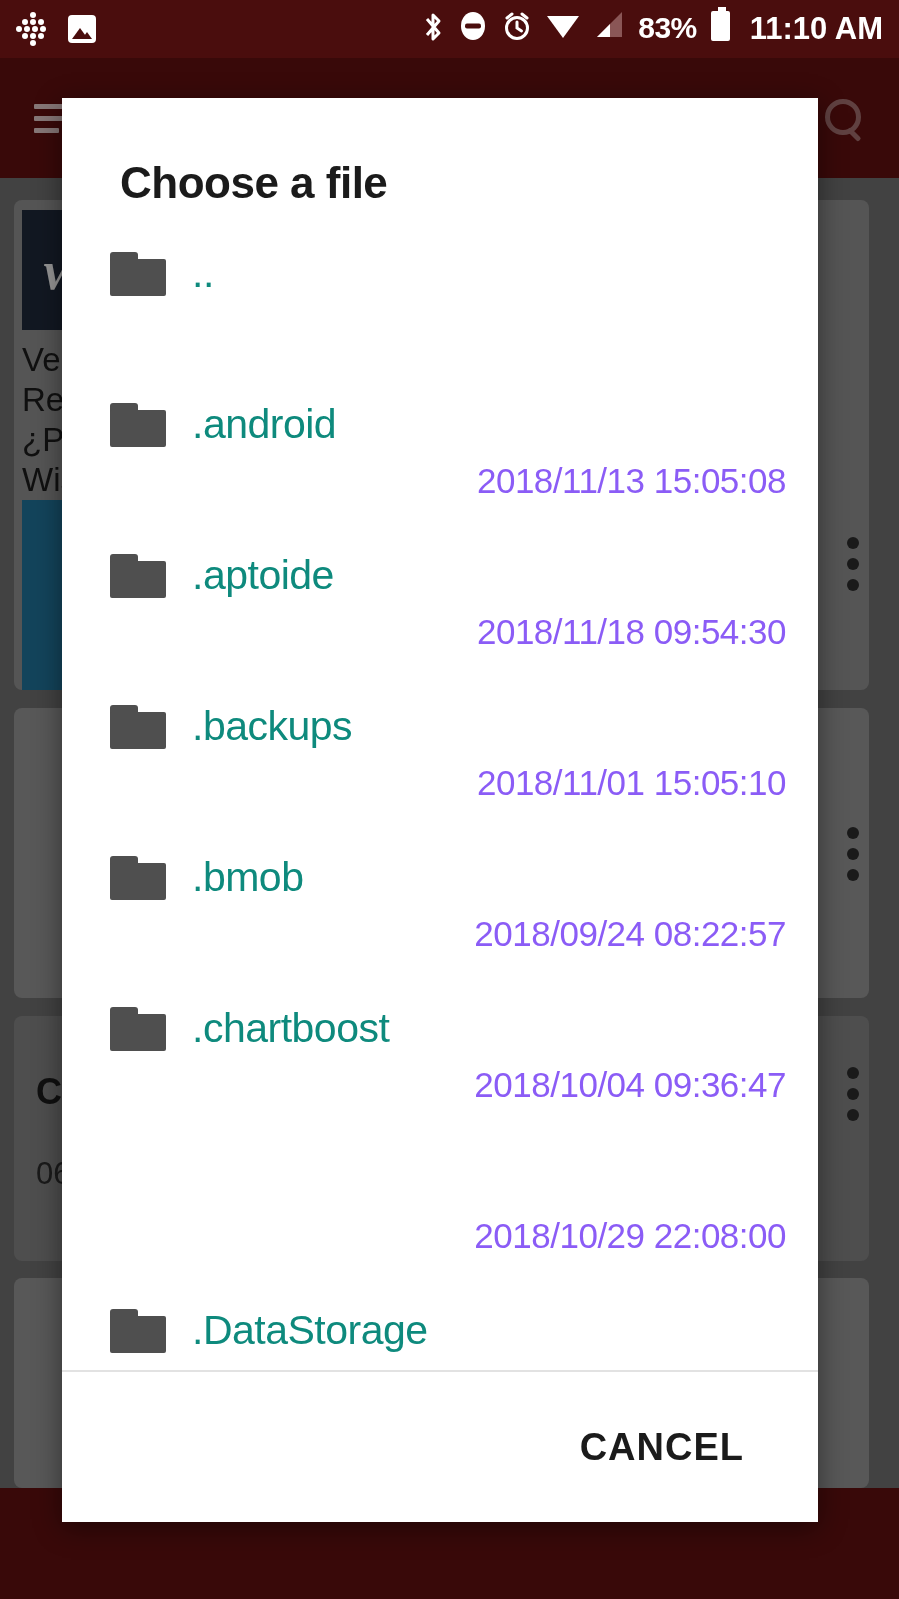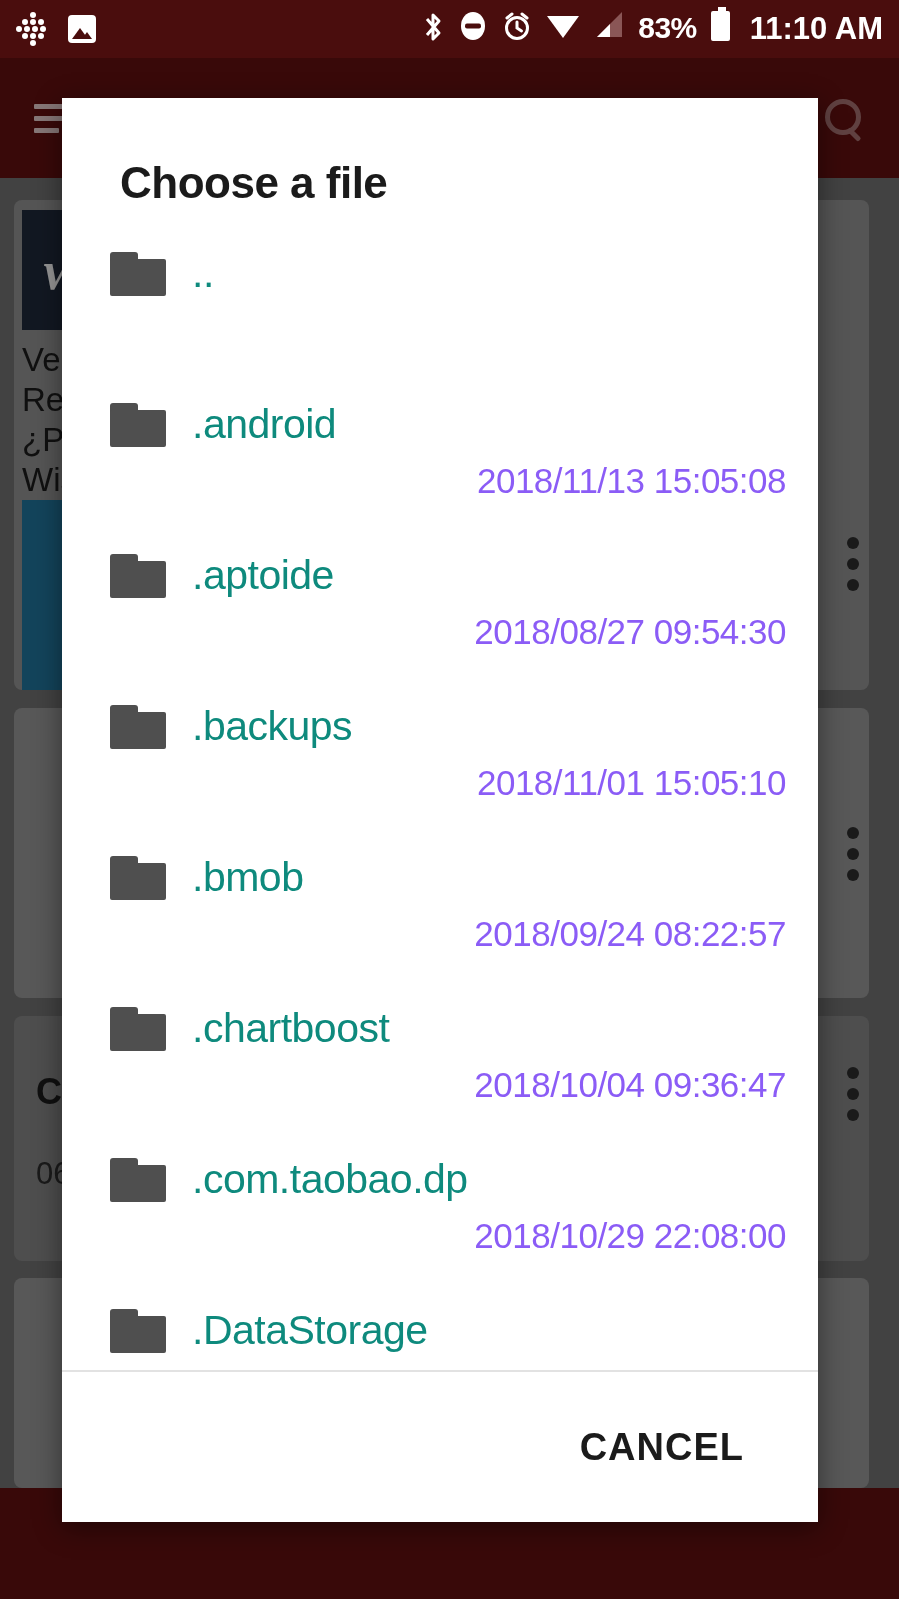--- a/index.html
+++ b/index.html
@@ -330,21 +330,21 @@
           <span class="fdate">2018/11/13 15:05:08</span>
         </div>
         <div class="row">
           <div class="row-main">
             <span class="folder">
               <span class="tab"></span>
               <span class="body"></span>
             </span>
             <span class="fname">.aptoide</span>
           </div>
-          <span class="fdate">2018/08/27 09:54:30</span>
+          <span class="fdate">2018/11/18 09:54:30</span>
         </div>
         <div class="row">
           <div class="row-main">
             <span class="folder">
               <span class="tab"></span>
               <span class="body"></span>
             </span>
             <span class="fname">.backups</span>
           </div>
           <span class="fdate">2018/11/01 15:05:10</span>
@@ -363,27 +363,20 @@
           <div class="row-main">
             <span class="folder">
               <span class="tab"></span>
               <span class="body"></span>
             </span>
             <span class="fname">.chartboost</span>
           </div>
           <span class="fdate">2018/10/04 09:36:47</span>
         </div>
         <div class="row">
-          <div class="row-main">
-            <span class="folder">
-              <span class="tab"></span>
-              <span class="body"></span>
-            </span>
-            <span class="fname">.com.taobao.dp</span>
-          </div>
           <span class="fdate">2018/10/29 22:08:00</span>
         </div>
         <div class="row">
           <div class="row-main">
             <span class="folder">
               <span class="tab"></span>
               <span class="body"></span>
             </span>
             <span class="fname">.DataStorage</span>
           </div>

